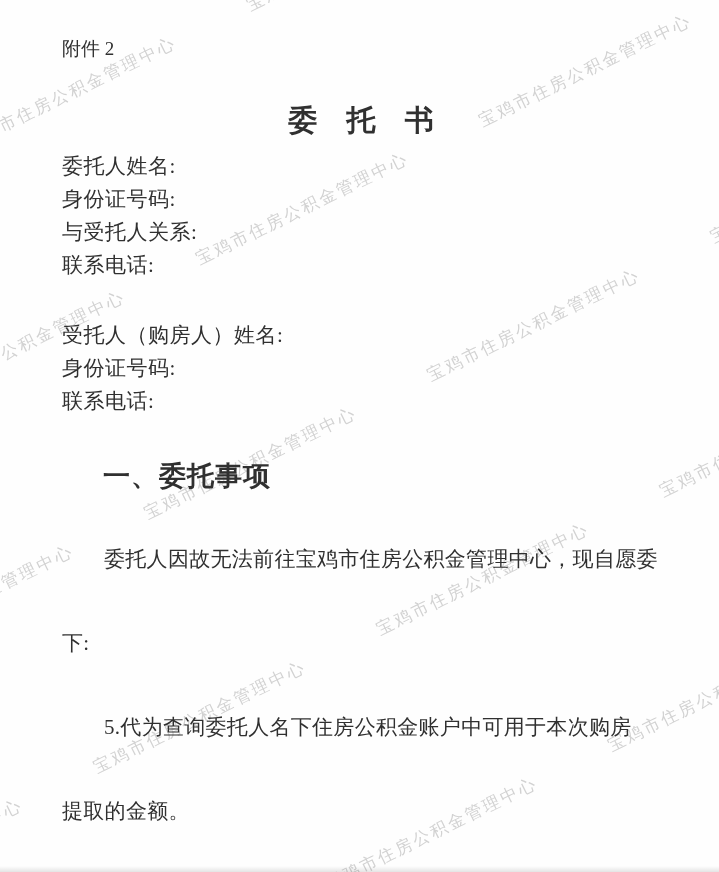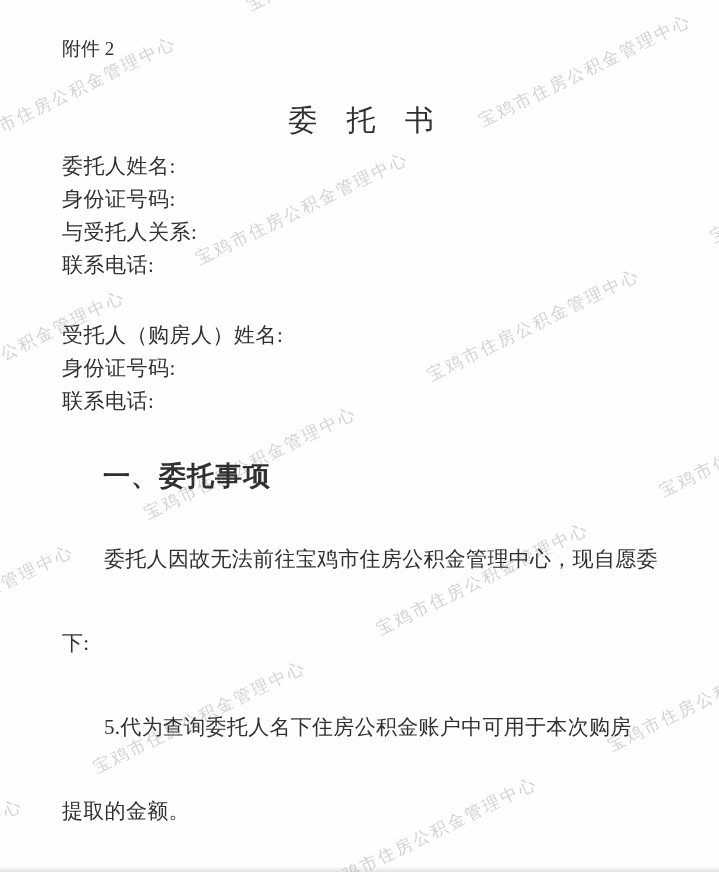--- a/index.html
+++ b/index.html
@@ -46,21 +46,21 @@
     z-index: 1;
     padding: 38px 59px 0 62px;
   }
   .attachment {
     font-size: 19px;
     line-height: 22px;
   }
   .title {
     margin: 42px 0 0 0;
     font-size: 29px;
-    font-weight: normal;
+    font-weight: bold;
     line-height: 36px;
     text-align: center;
     letter-spacing: 11px;
     text-indent: 11px;
   }
   .field-group { margin: 0; }
   .fg-1 { margin-top: 12px; }
   .fg-2 { }
   .fg-3 { margin-top: 37px; }
   .field-line {

